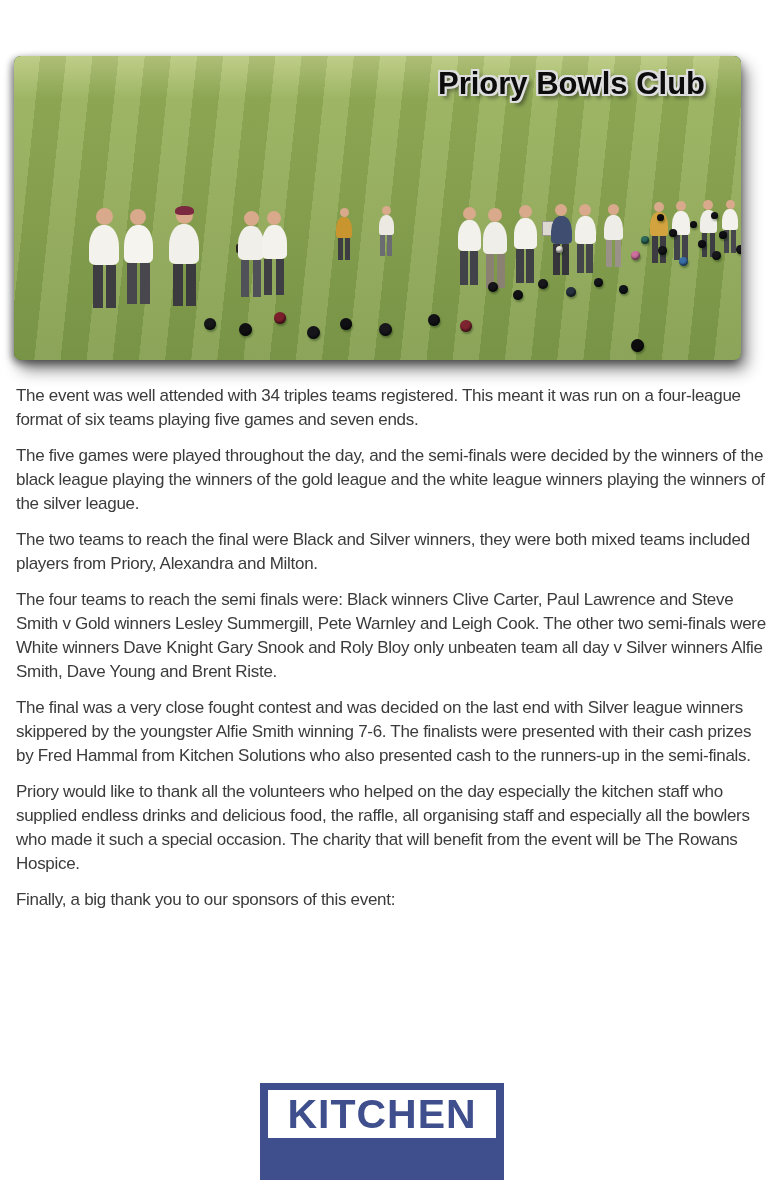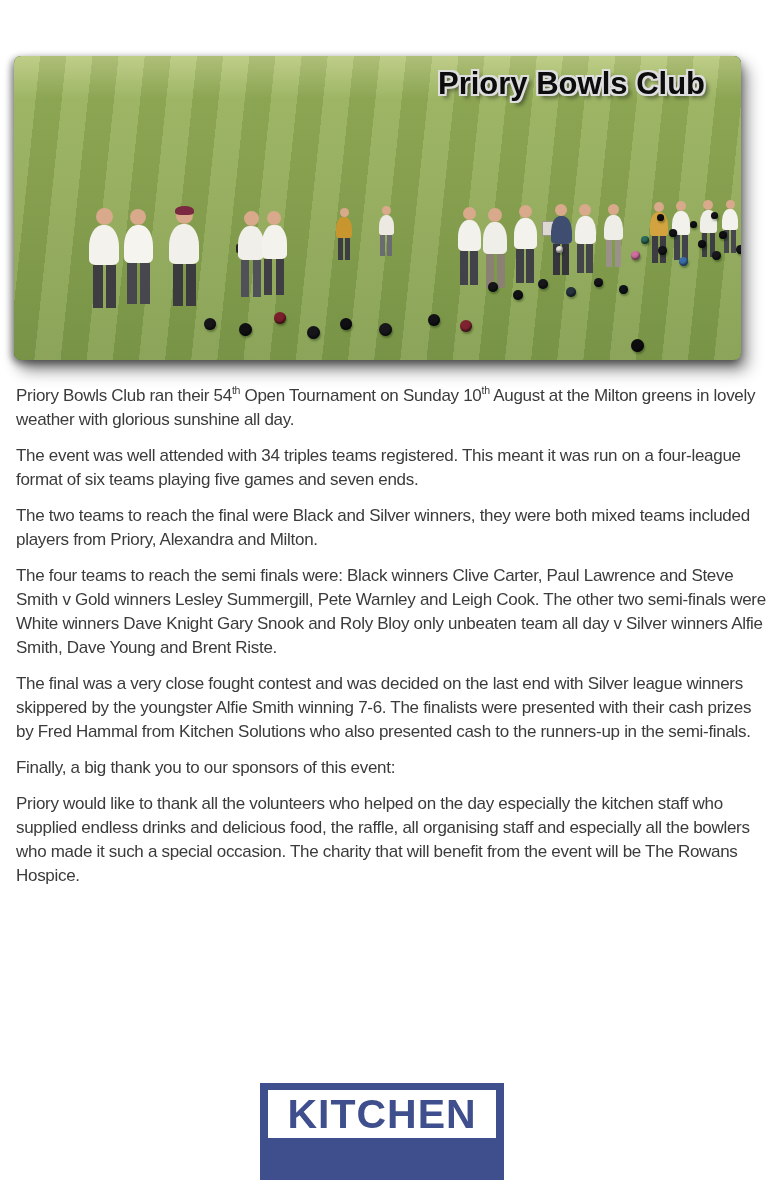--- a/index.html
+++ b/index.html
@@ -189,26 +189,26 @@
         <div class="bowl" style="left: 721.5px; top: 188.5px; width: 9px; height: 9px; background: rgb(21, 21, 26);"></div>
         <div class="bowl" style="left: 675.5px; top: 164.5px; width: 7px; height: 7px; background: rgb(18, 18, 22);"></div>
         <div class="bowl" style="left: 642.5px; top: 157.5px; width: 7px; height: 7px; background: rgb(16, 16, 19);"></div>
         <div class="bowl" style="left: 696.5px; top: 155.5px; width: 7px; height: 7px; background: rgb(20, 20, 26);"></div>
         <div class="bowl" style="left: 616.5px; top: 282.5px; width: 13px; height: 13px; background: rgb(13, 13, 16);"></div>
       </div>
     <div class="photo-title">Priory Bowls Club</div>
   </figure>
 
   <div class="article" id="article">
-      <p><span>Priory Bowls Club ran their 54</span><sup>th</sup><span> Open Tournament on Sunday 10</span><sup>th</sup><span> August at the Milton greens in lovely weather with glorious sunshine all day.</span></p>
       <p><span>The event was well attended with 34 triples teams registered. This meant it was run on a four-league format of six teams playing five games and seven ends.</span></p>
+      <p><span>The five games were played throughout the day, and the semi-finals were decided by the winners of the black league playing the winners of the gold league and the white league winners playing the winners of the silver league.</span></p>
       <p><span>The two teams to reach the final were Black and Silver winners, they were both mixed teams included players from Priory, Alexandra and Milton.</span></p>
       <p><span>The four teams to reach the semi finals were: Black winners Clive Carter, Paul Lawrence and Steve Smith v Gold winners Lesley Summergill, Pete Warnley and Leigh Cook. The other two semi-finals were White winners Dave Knight Gary Snook and Roly Bloy only unbeaten team all day v Silver winners Alfie Smith, Dave Young and Brent Riste.</span></p>
       <p><span>The final was a very close fought contest  and was decided on the last end with Silver league winners skippered by the youngster Alfie Smith winning 7-6. The finalists were presented with their cash prizes by Fred Hammal from Kitchen Solutions who also presented cash to the runners-up in the semi-finals.</span></p>
+      <p><span>Priory would like to thank all the volunteers who helped on the day especially the kitchen staff who supplied endless drinks and delicious food, the raffle, all organising staff and especially all the bowlers who made it such a special occasion. The charity that will benefit from the event will be The Rowans Hospice.</span></p>
       <p><span>Finally, a big thank you to our sponsors of this event:</span></p>
-      <p><span>Priory would like to thank all the volunteers who helped on the day especially the kitchen staff who supplied endless drinks and delicious food, the raffle, all organising staff and especially all the bowlers who made it such a special occasion. The charity that will benefit from the event will be The Rowans Hospice.</span></p>
     </div>
 
   <div class="logo">
     <div class="logo-top">KITCHEN</div>
   </div>
 
 </div>
 
 </body></html>

